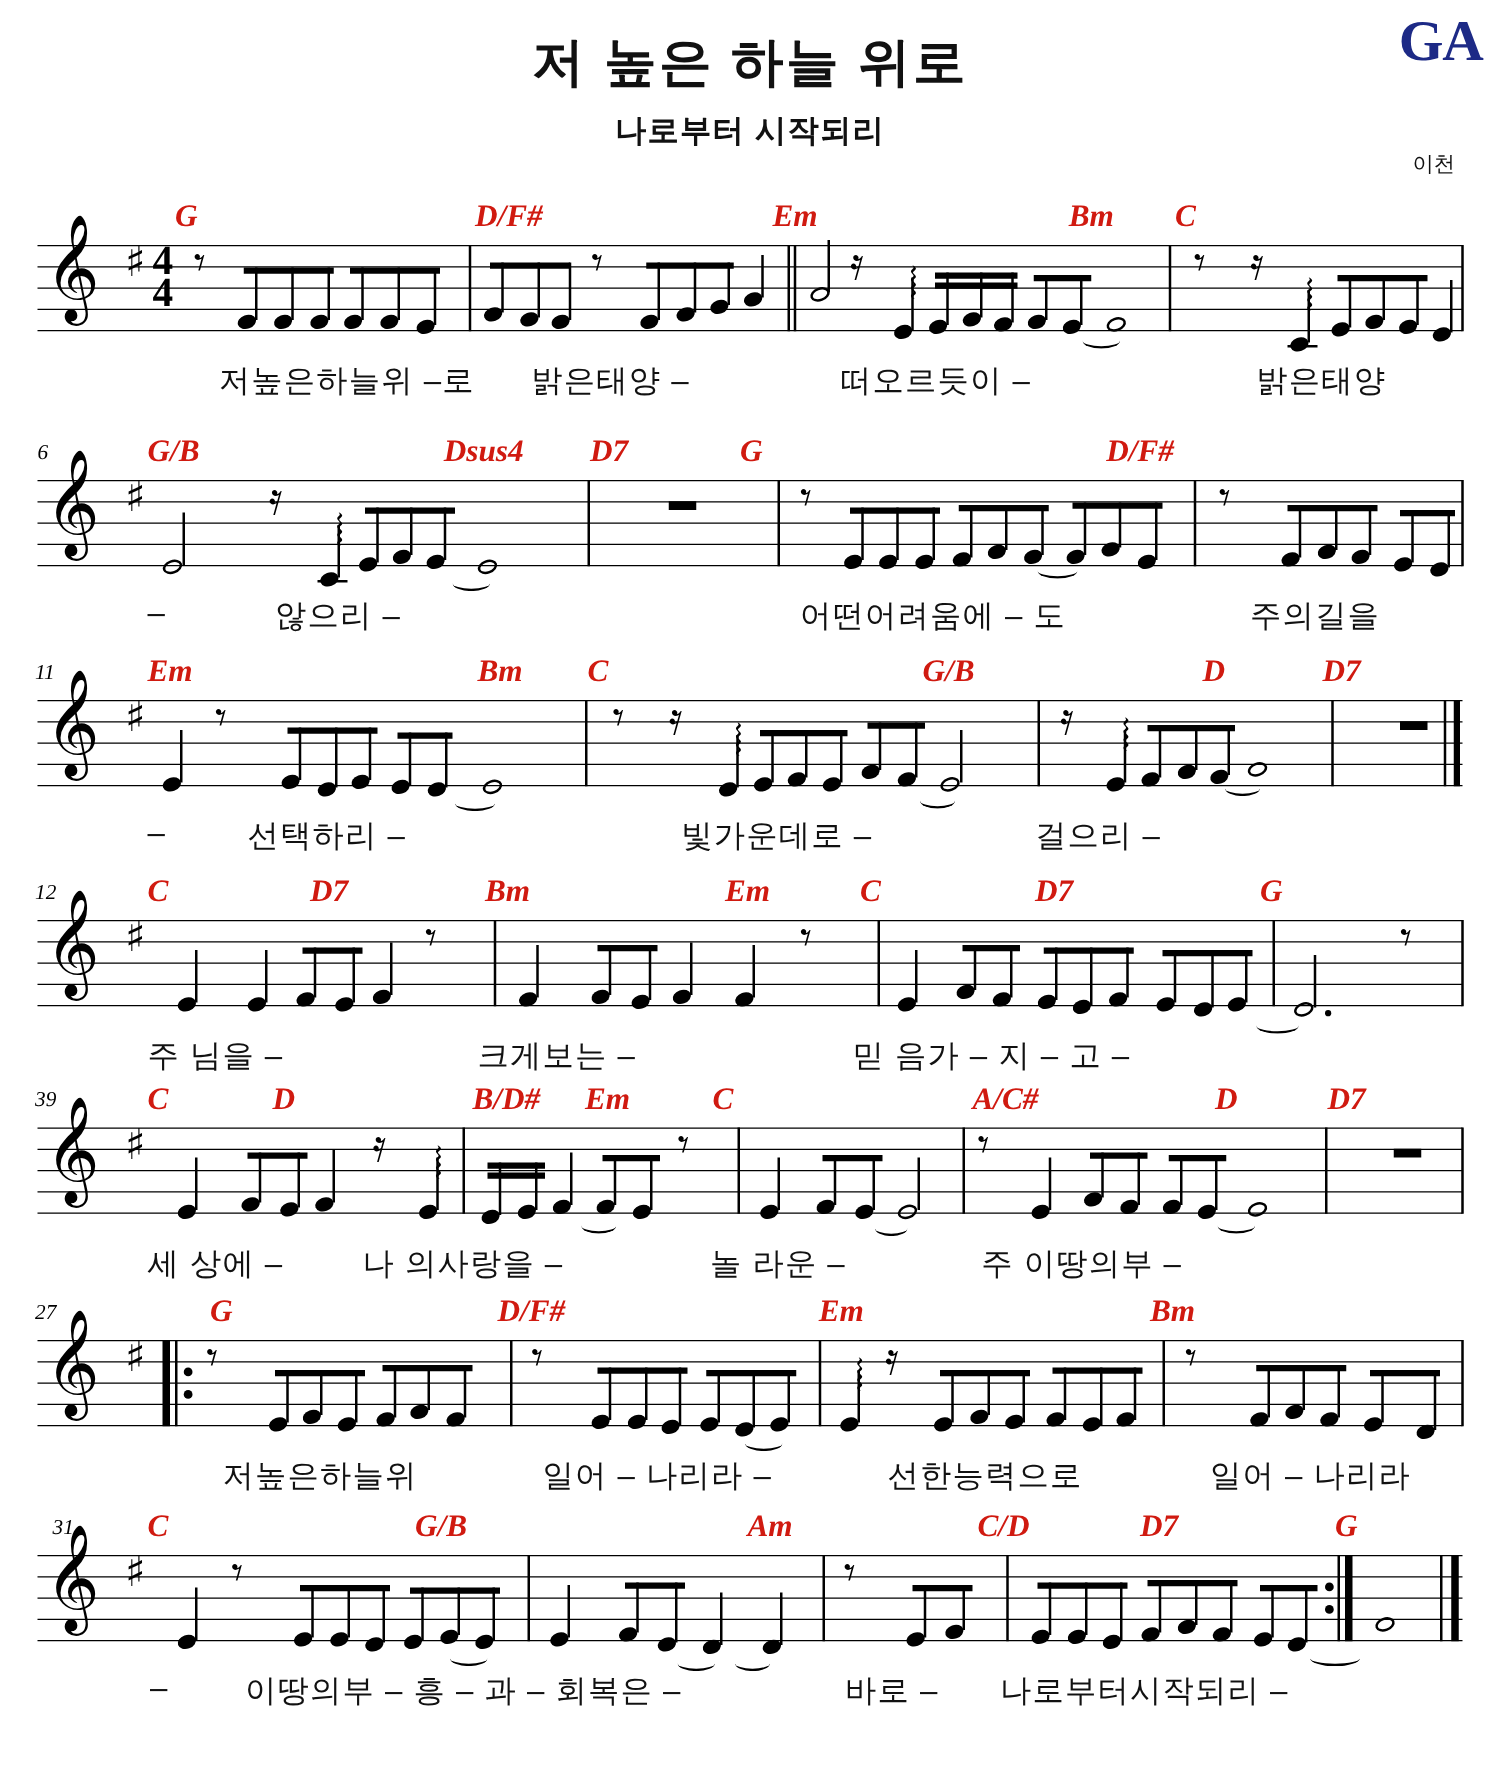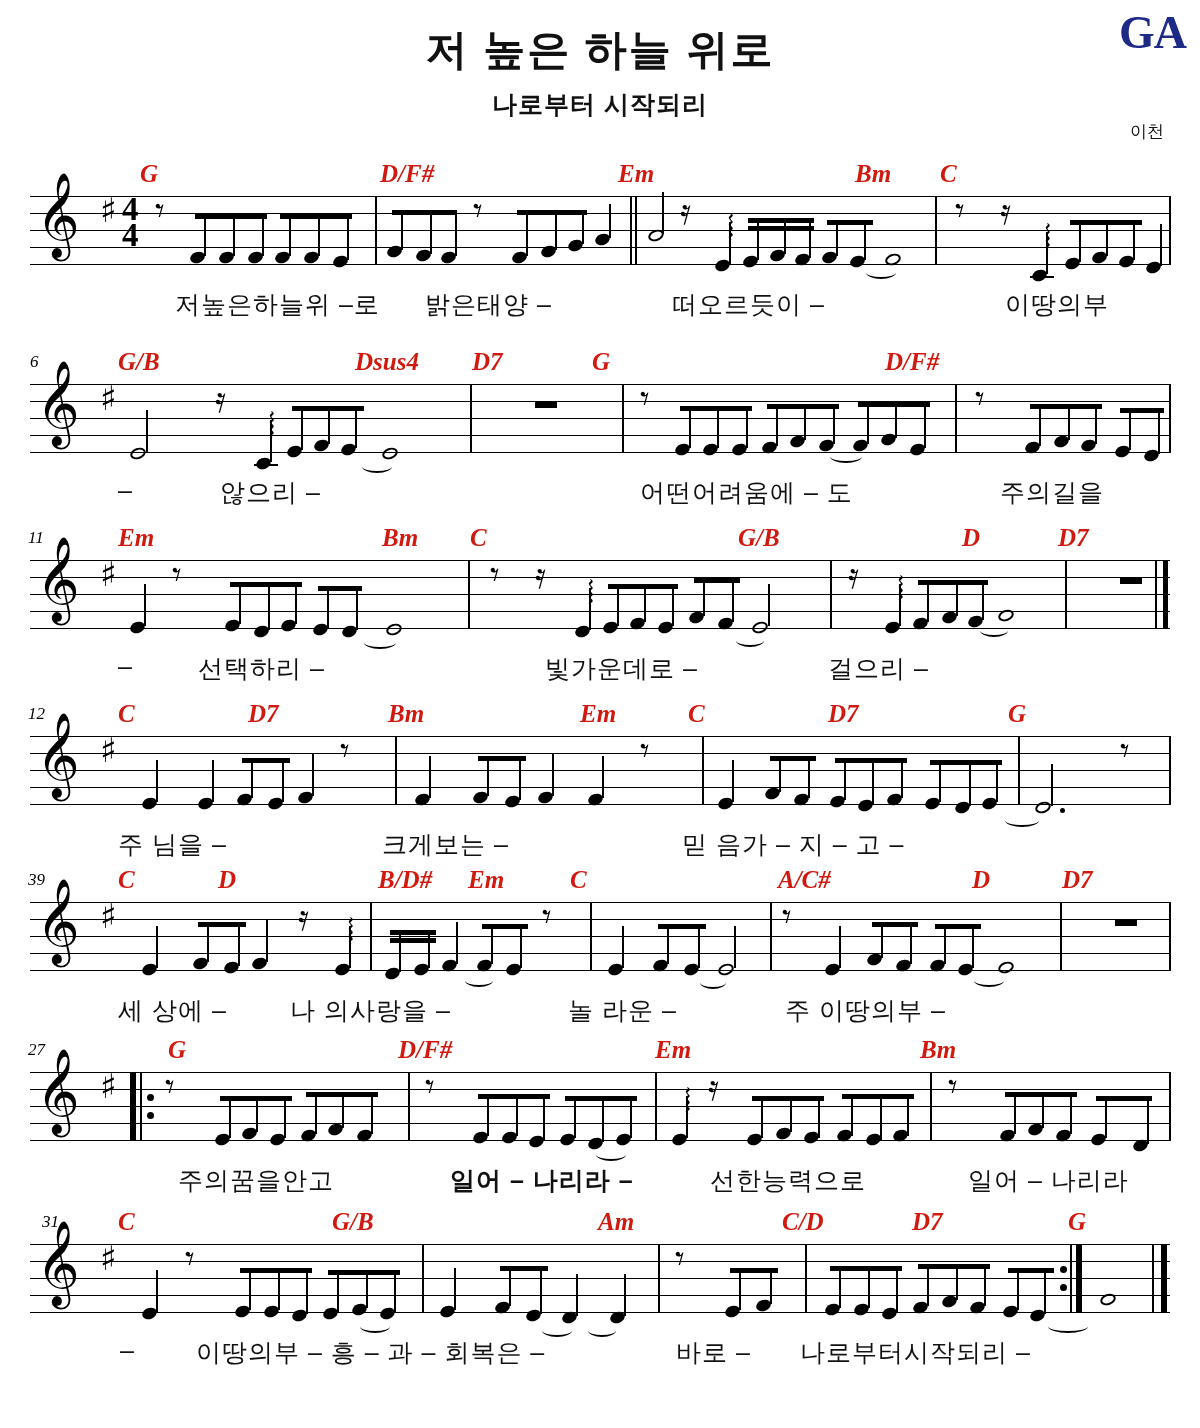--- a/index.html
+++ b/index.html
@@ -197,21 +197,21 @@
     <div class="nh" style="left:1089px;top:60px;"></div>
       <div class="stem" style="left:1103px;top:24px;height:40px;"></div>
     <div class="nh" style="left:1116px;top:66px;"></div>
       <div class="stem" style="left:1130px;top:28px;height:42px;"></div>
     <div class="bar" style="left:1139px;"></div>
   </div>
 
   <div class="lyric" style="left:175px;top:128px;">저높은하늘위 –로</div>
   <div class="lyric" style="left:425px;top:128px;">밝은태양 –</div>
   <div class="lyric" style="left:672px;top:128px;">떠오르듯이 –</div>
-  <div class="lyric" style="left:1005px;top:128px;">이땅의부</div>
+  <div class="lyric" style="left:1005px;top:128px;">밝은태양</div>
 </div>
 
 <div class="system" style="top:348px;">
   <div class="measnum" style="left:30px;top:4px;">6</div>
   <div class="chord" style="left:118px;top:0px;">G/B</div>
   <div class="chord" style="left:355px;top:0px;">Dsus4</div>
   <div class="chord" style="left:472px;top:0px;">D7</div>
   <div class="chord" style="left:592px;top:0px;">G</div>
   <div class="chord" style="left:885px;top:0px;">D/F#</div>
 
@@ -639,22 +639,22 @@
     <div class="nh" style="left:1026px;top:58px;"></div>
       <div class="stem" style="left:1040px;top:20px;height:42px;"></div>
     <div class="beam" style="left:1066px;top:24px;width:56px;"></div>
     <div class="nh" style="left:1061px;top:62px;"></div>
       <div class="stem" style="left:1075px;top:24px;height:42px;"></div>
     <div class="nh" style="left:1103px;top:68px;"></div>
       <div class="stem" style="left:1117px;top:24px;height:48px;"></div>
     <div class="bar" style="left:1139px;"></div>
   </div>
 
-  <div class="lyric" style="left:178px;top:128px;">주의꿈을안고</div>
-  <div class="lyric" style="left:450px;top:128px;font-weight:bold;">일어 – 나리라 –</div>
+  <div class="lyric" style="left:178px;top:128px;">저높은하늘위</div>
+  <div class="lyric" style="left:434px;top:128px;">일어 – 나리라 –</div>
   <div class="lyric" style="left:710px;top:128px;">선한능력으로</div>
   <div class="lyric" style="left:968px;top:128px;">일어 – 나리라</div>
 </div>
 
 <div class="system" style="top:1208px;">
   <div class="measnum" style="left:42px;top:4px;">31</div>
   <div class="chord" style="left:118px;top:0px;">C</div>
   <div class="chord" style="left:332px;top:0px;">G/B</div>
   <div class="chord" style="left:598px;top:0px;">Am</div>
   <div class="chord" style="left:782px;top:0px;">C/D</div>

